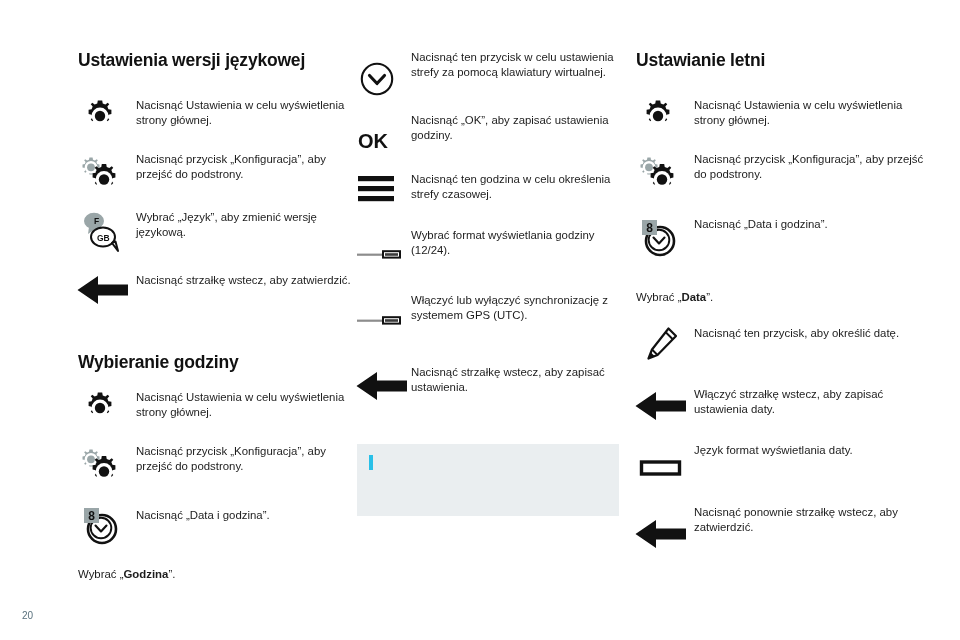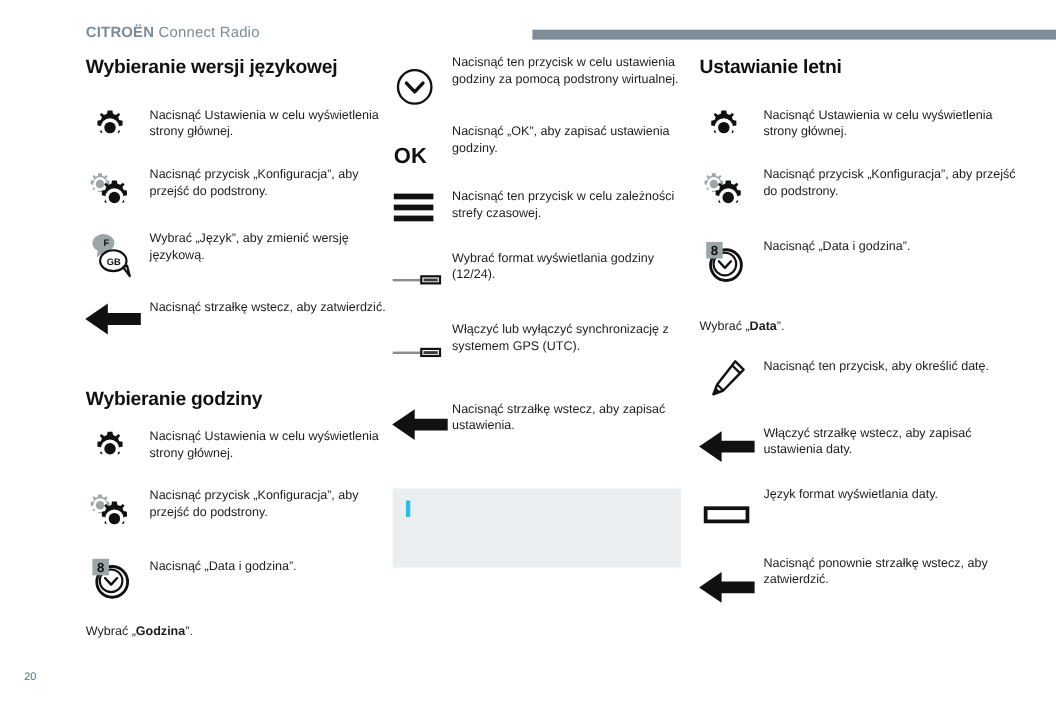--- a/index.html
+++ b/index.html
@@ -75,28 +75,24 @@
     font-family:"Liberation Sans","DejaVu Sans",sans-serif;
   }
 
   svg{display:block;overflow:visible;}
 </style>
 </head>
 <body>
 
 <div class="page">
 
-  <div class="header">
-    <div class="brand"><b>CITROËN</b><span> Connect Radio</span></div>
-    <div class="headrule"></div>
-  </div>
 
   <div class="col col1">
 
-    <h2 class="sec" style="position:absolute;left:0;top:50px;">Wybieranie wersji językowej</h2>
+    <h2 class="sec" style="position:absolute;left:0;top:50px;">Ustawienia wersji językowej</h2>
 
     <div class="row">
       <span class="ico" style="left:5px;top:99px;">
         <svg width="34" height="34" viewBox="0 0 34 34">
           <g fill="#111">
             <path d="M17 1.5 l2.2 0 .55 3.0 2.6 1.05 2.35-1.9 1.55 1.55 -1.9 2.35 1.05 2.6 3.0 .55 0 2.2 0 2.2 -3.0 .55 -1.05 2.6 1.9 2.35 -1.55 1.55 -2.35-1.9 -2.6 1.05 -.55 3.0 -2.2 0 -2.2 0 -.55-3.0 -2.6-1.05 -2.35 1.9 -1.55-1.55 1.9-2.35 -1.05-2.6 -3.0-.55 0-2.2 0-2.2 3.0-.55 1.05-2.6 -1.9-2.35 1.55-1.55 2.35 1.9 2.6-1.05 .55-3.0z"></path>
           </g>
           <circle cx="17" cy="17" r="8.4" fill="#fff"></circle>
           <circle cx="17" cy="17" r="5.2" fill="#111"></circle>
         </svg>
@@ -190,41 +186,41 @@
 
   <div class="col col2">
 
     <div class="row">
       <span class="ico" style="left:3px;top:62px;">
         <svg width="34" height="34" viewBox="0 0 34 34">
           <circle cx="17" cy="17" r="15.2" fill="#fff" stroke="#111" stroke-width="2.1"></circle>
           <path d="M9.5 13.5 L17 21.5 L24.5 13.5" fill="none" stroke="#111" stroke-width="3.1" stroke-linecap="round" stroke-linejoin="round"></path>
         </svg>
       </span>
-      <div class="rowtext" style="left:54px;top:50px;width:218px;">Nacisnąć ten przycisk w celu ustawienia godziny za pomocą podstrony wirtualnej.</div>
+      <div class="rowtext" style="left:54px;top:50px;width:218px;">Nacisnąć ten przycisk w celu ustawienia strefy za pomocą klawiatury wirtualnej.</div>
     </div>
 
     <div class="row">
       <span class="ico" style="left:1px;top:128px;">
         <svg width="44" height="26" viewBox="0 0 44 26">
           <text x="0" y="20" font-family="'Liberation Sans',sans-serif" font-size="20" font-weight="700" fill="#111">OK</text>
         </svg>
       </span>
       <div class="rowtext" style="left:54px;top:113px;width:218px;">Nacisnąć „<b>OK</b>”, aby zapisać ustawienia godziny.</div>
     </div>
 
     <div class="row">
       <span class="ico" style="left:1px;top:175px;">
         <svg width="40" height="30" viewBox="0 0 40 30">
           <rect x="0" y="1" width="36" height="5.2" fill="#111"></rect>
           <rect x="0" y="11" width="36" height="5.2" fill="#111"></rect>
           <rect x="0" y="21" width="36" height="5.2" fill="#111"></rect>
         </svg>
       </span>
-      <div class="rowtext" style="left:54px;top:172px;width:218px;">Nacisnąć ten przycisk w celu zależności strefy czasowej.</div>
+      <div class="rowtext" style="left:54px;top:172px;width:218px;">Nacisnąć ten godzina w celu określenia strefy czasowej.</div>
     </div>
 
     <div class="row">
       <span class="ico" style="left:0px;top:248px;">
         <svg width="46" height="14" viewBox="0 0 46 14">
           <rect x="0" y="5.6" width="28" height="2.2" fill="#8d8d8d"></rect>
           <rect x="25" y="2.2" width="19" height="8.4" fill="#111"></rect>
           <rect x="27" y="4.2" width="15" height="4.4" fill="#fff"></rect>
           <rect x="28" y="5.2" width="13" height="2.6" fill="#3a3a3a"></rect>
         </svg>

